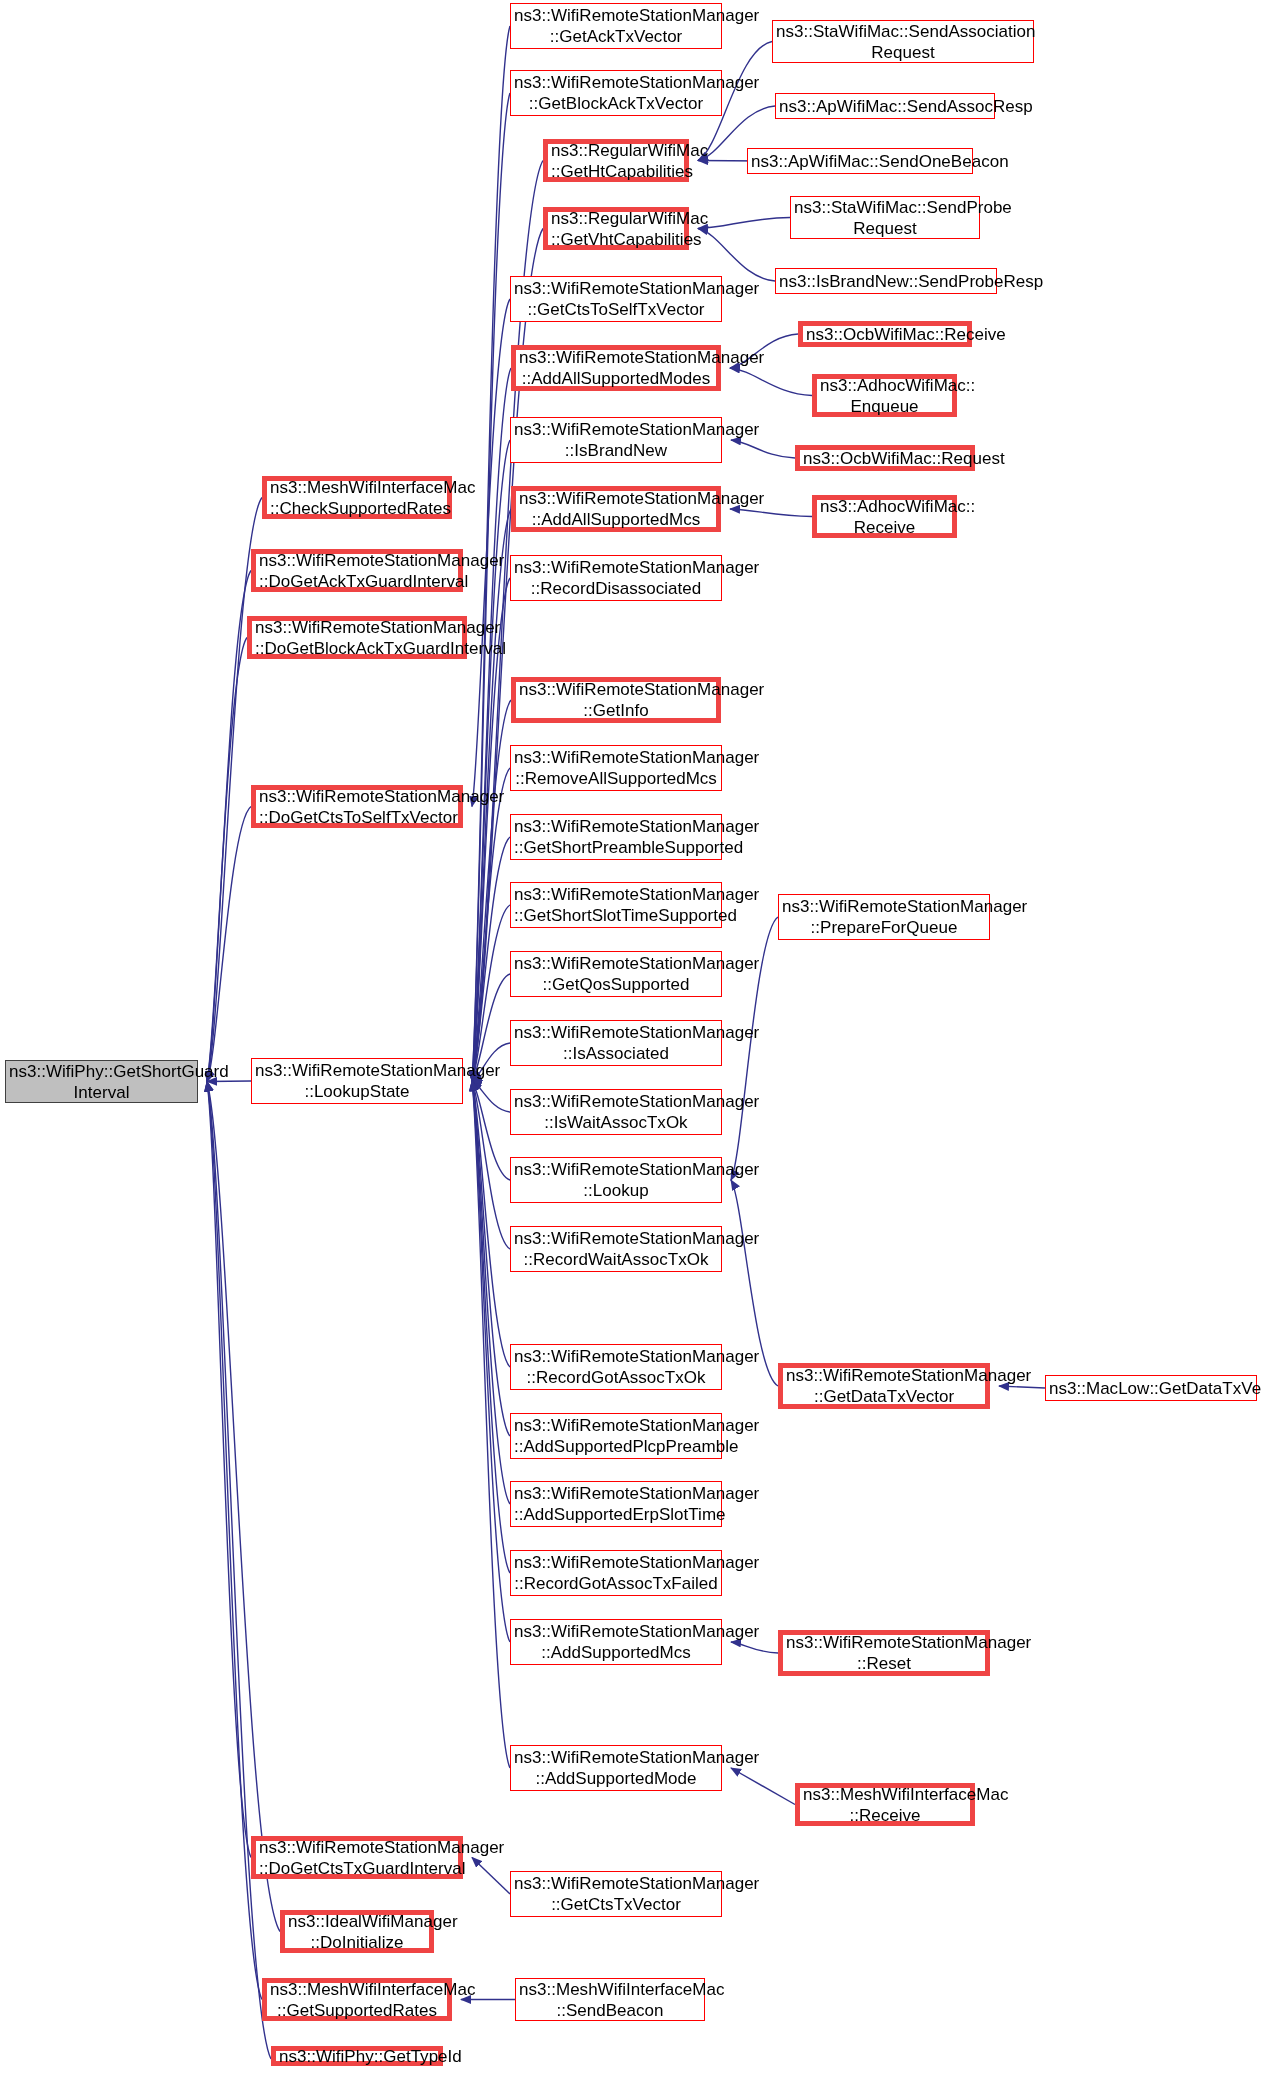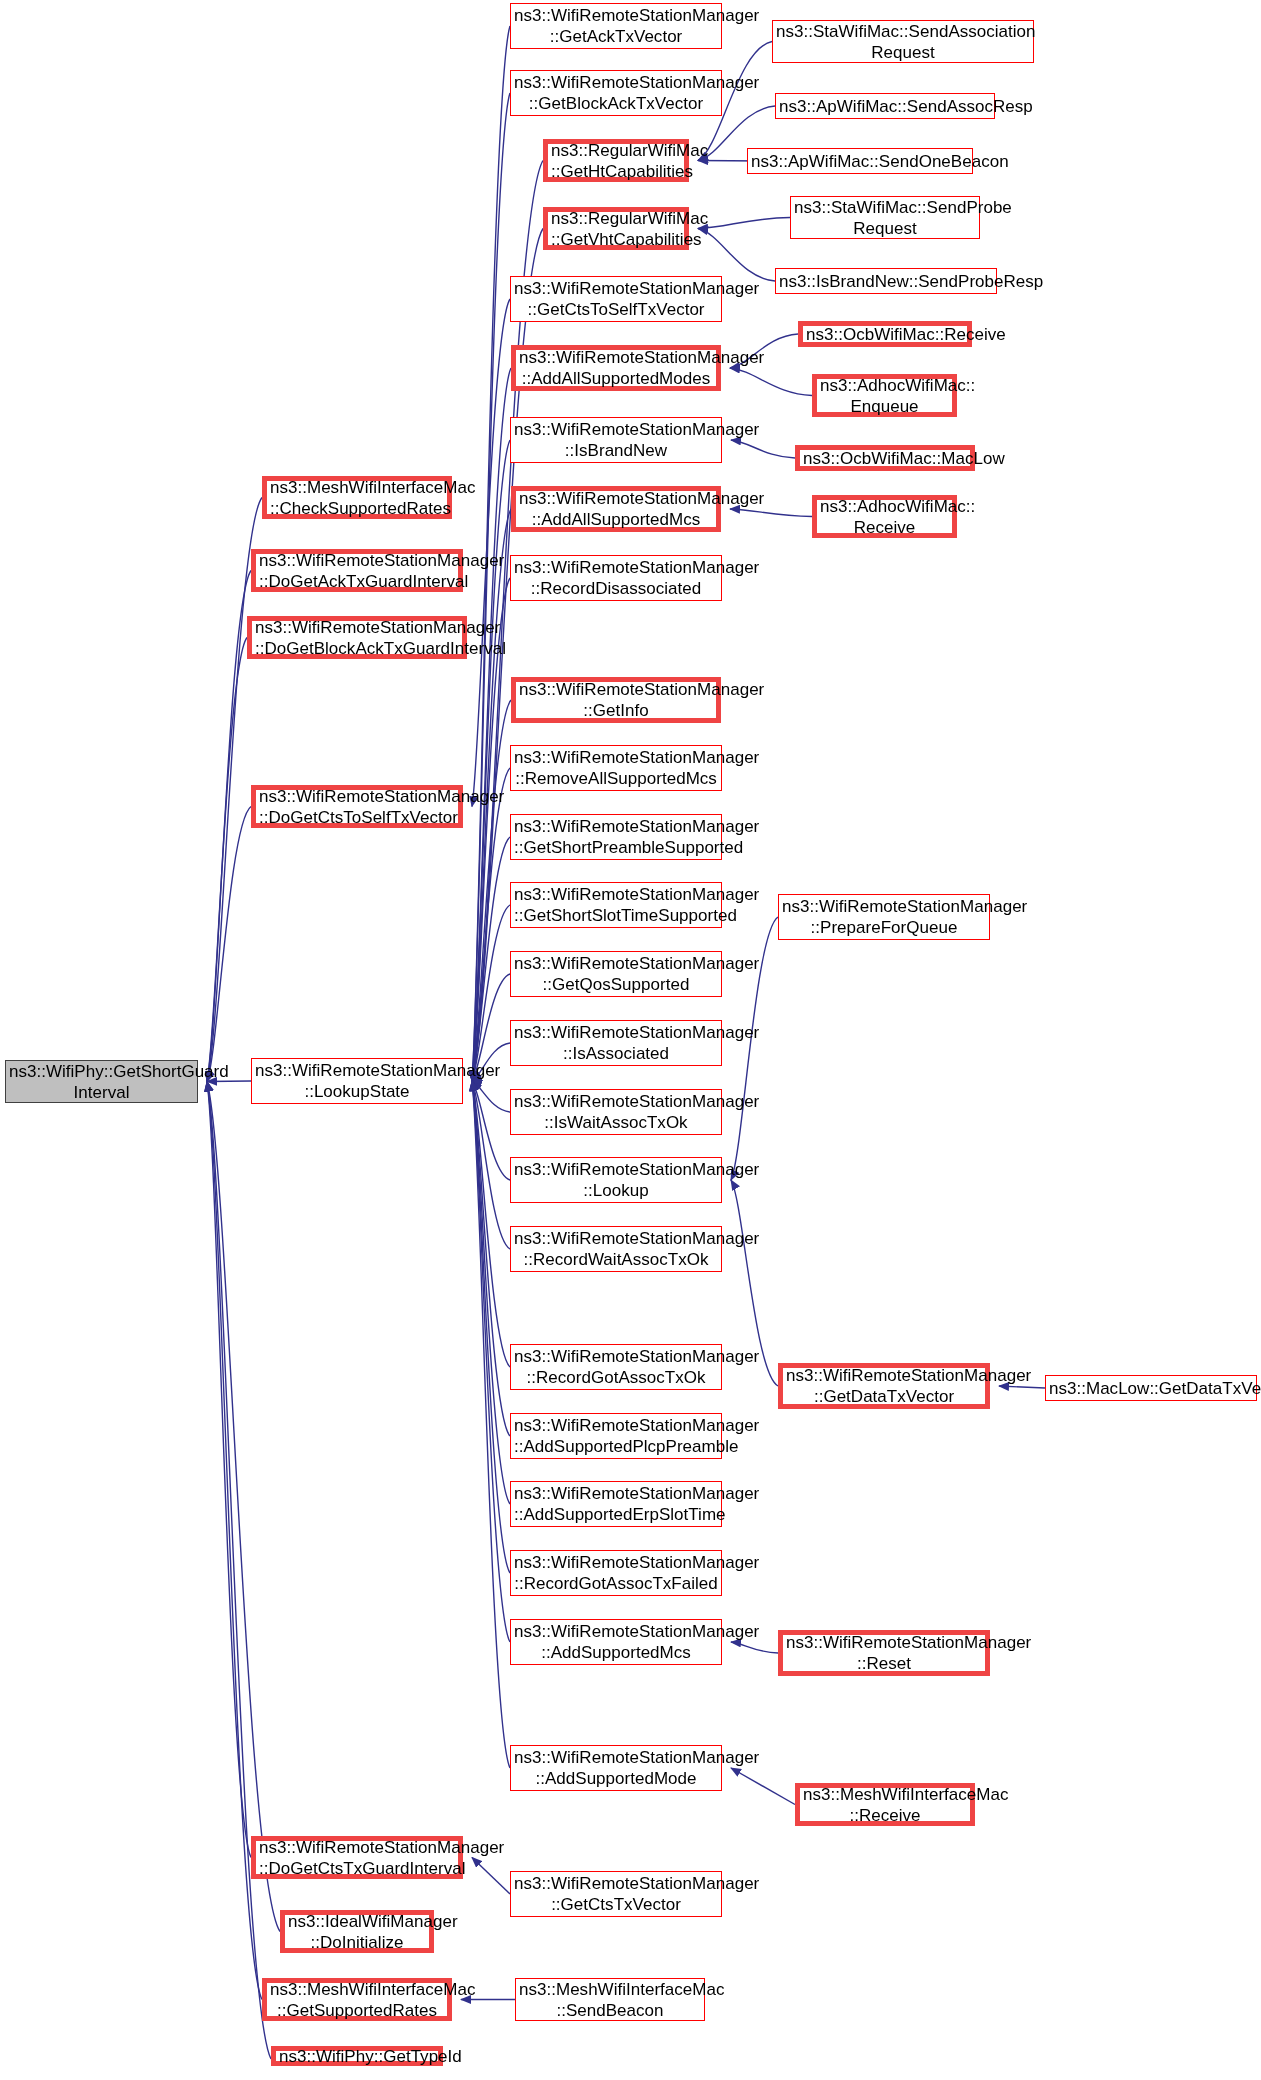--- a/index.html
+++ b/index.html
@@ -189,21 +189,21 @@
       <div class="node red" style="left: 772px; top: 20px; width: 262px; height: 43px;"><span>ns3::StaWifiMac::SendAssociation
 Request</span></div>
       <div class="node red" style="left: 775px; top: 93px; width: 220px; height: 26px;"><span>ns3::ApWifiMac::SendAssocResp</span></div>
       <div class="node red" style="left: 747px; top: 148px; width: 226px; height: 26px;"><span>ns3::ApWifiMac::SendOneBeacon</span></div>
       <div class="node red" style="left: 790px; top: 196px; width: 190px; height: 43px;"><span>ns3::StaWifiMac::SendProbe
 Request</span></div>
       <div class="node red" style="left: 775px; top: 268px; width: 222px; height: 26px;"><span>ns3::IsBrandNew::SendProbeResp</span></div>
       <div class="node black" style="left: 798px; top: 321px; width: 174px; height: 26px;"><span>ns3::OcbWifiMac::Receive</span></div>
       <div class="node black" style="left: 812px; top: 374px; width: 145px; height: 43px;"><span>ns3::AdhocWifiMac::
 Enqueue</span></div>
-      <div class="node black" style="left: 795px; top: 445px; width: 180px; height: 26px;"><span>ns3::OcbWifiMac::MacLow</span></div>
+      <div class="node black" style="left: 795px; top: 445px; width: 180px; height: 26px;"><span>ns3::OcbWifiMac::Request</span></div>
       <div class="node black" style="left: 812px; top: 495px; width: 145px; height: 43px;"><span>ns3::AdhocWifiMac::
 Receive</span></div>
       <div class="node red" style="left: 778px; top: 894px; width: 212px; height: 46px;"><span>ns3::WifiRemoteStationManager
 ::PrepareForQueue</span></div>
       <div class="node black" style="left: 778px; top: 1363px; width: 212px; height: 46px;"><span>ns3::WifiRemoteStationManager
 ::GetDataTxVector</span></div>
       <div class="node red" style="left: 1045px; top: 1375px; width: 212px; height: 26px;"><span>ns3::MacLow::GetDataTxVector</span></div>
       <div class="node black" style="left: 778px; top: 1630px; width: 212px; height: 46px;"><span>ns3::WifiRemoteStationManager
 ::Reset</span></div>
       <div class="node black" style="left: 795px; top: 1783px; width: 180px; height: 43px;"><span>ns3::MeshWifiInterfaceMac

